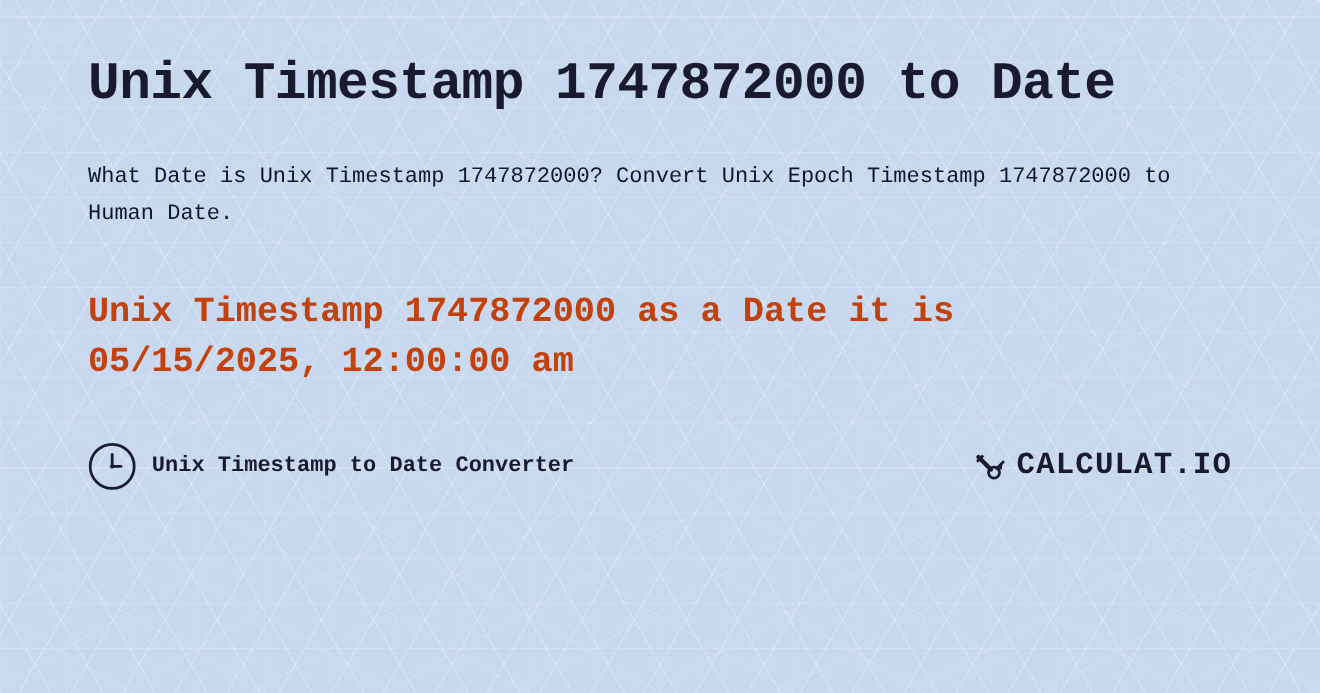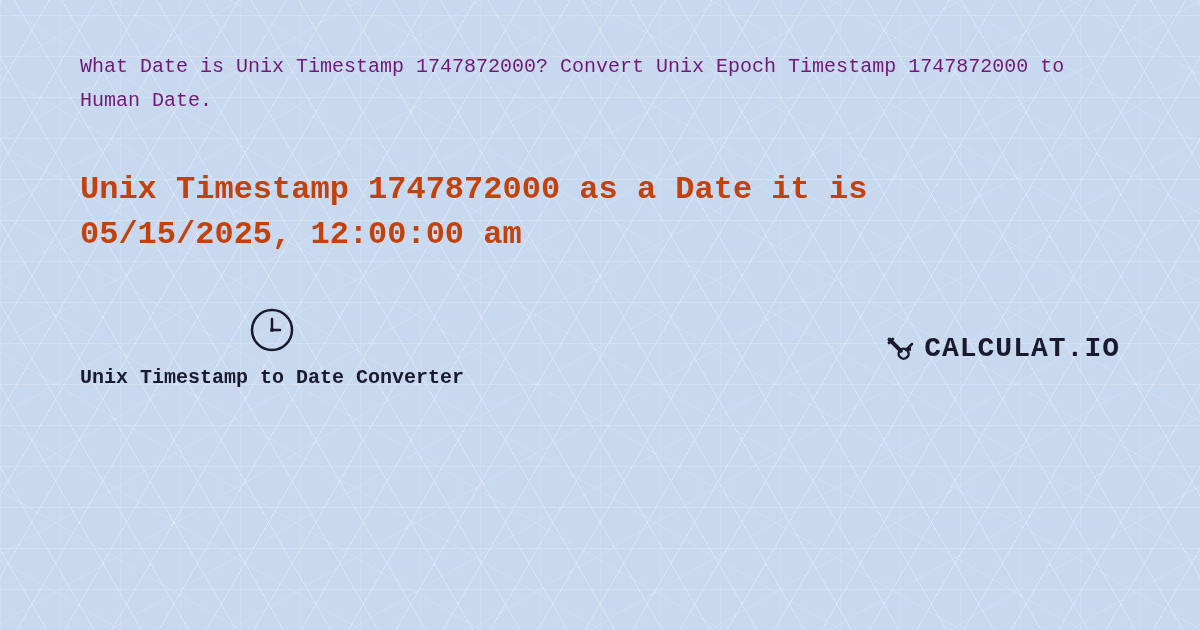--- a/index.html
+++ b/index.html
@@ -80,21 +80,21 @@
       font-size: 48px;
       font-weight: 900;
       color: #1a1a2e;
       margin-bottom: 40px;
       font-family: 'Courier New', Courier, monospace;
       letter-spacing: -0.5px;
     }
 
     .description {
       font-size: 20px;
-      color: #701a75;
+      color: #0f172a;
       line-height: 1.7;
       margin-bottom: 50px;
       font-family: 'Courier New', Courier, monospace;
       font-weight: 400;
     }
 
     .result-section {
       margin-bottom: 50px;
     }
 
@@ -110,21 +110,20 @@
       display: flex;
       align-items: center;
       justify-content: space-between;
       margin-top: 40px;
     }
 
     .footer-left {
       display: flex;
       align-items: center;
       gap: 14px;
-      flex-direction: column;
     }
 
     .clock-icon {
       width: 44px;
       height: 44px;
     }
 
     .footer-label {
       font-size: 20px;
       font-weight: 700;
@@ -145,20 +144,21 @@
       color: #1a1a2e;
       font-family: 'Courier New', Courier, monospace;
       letter-spacing: 1px;
     }
   </style>
 </head>
 <body>
 
 <div class="container">
 
+  <h1 class="main-title">Unix Timestamp 1747872000 to Date</h1>
 
   <p class="description">What Date is Unix Timestamp 1747872000? Convert Unix Epoch Timestamp 1747872000 to Human Date.</p>
 
   <div class="result-section">
     <div class="result-text">
       <span>Unix Timestamp 1747872000 as a Date it is</span><br>
       <span>05/15/2025, 12:00:00 am</span>
     </div>
   </div>
 

